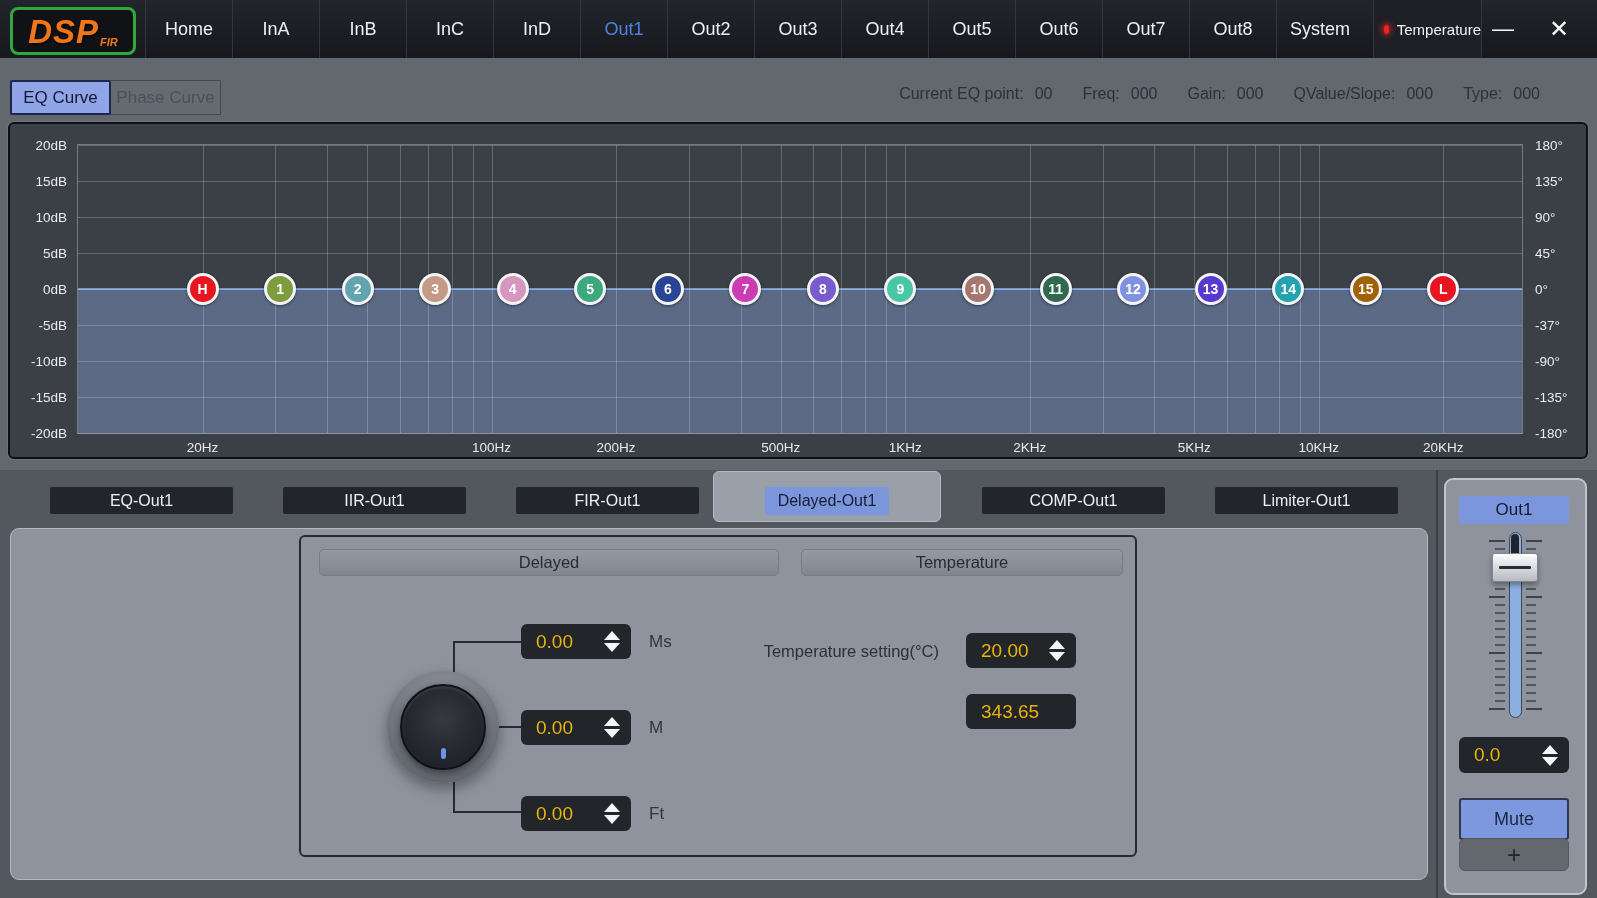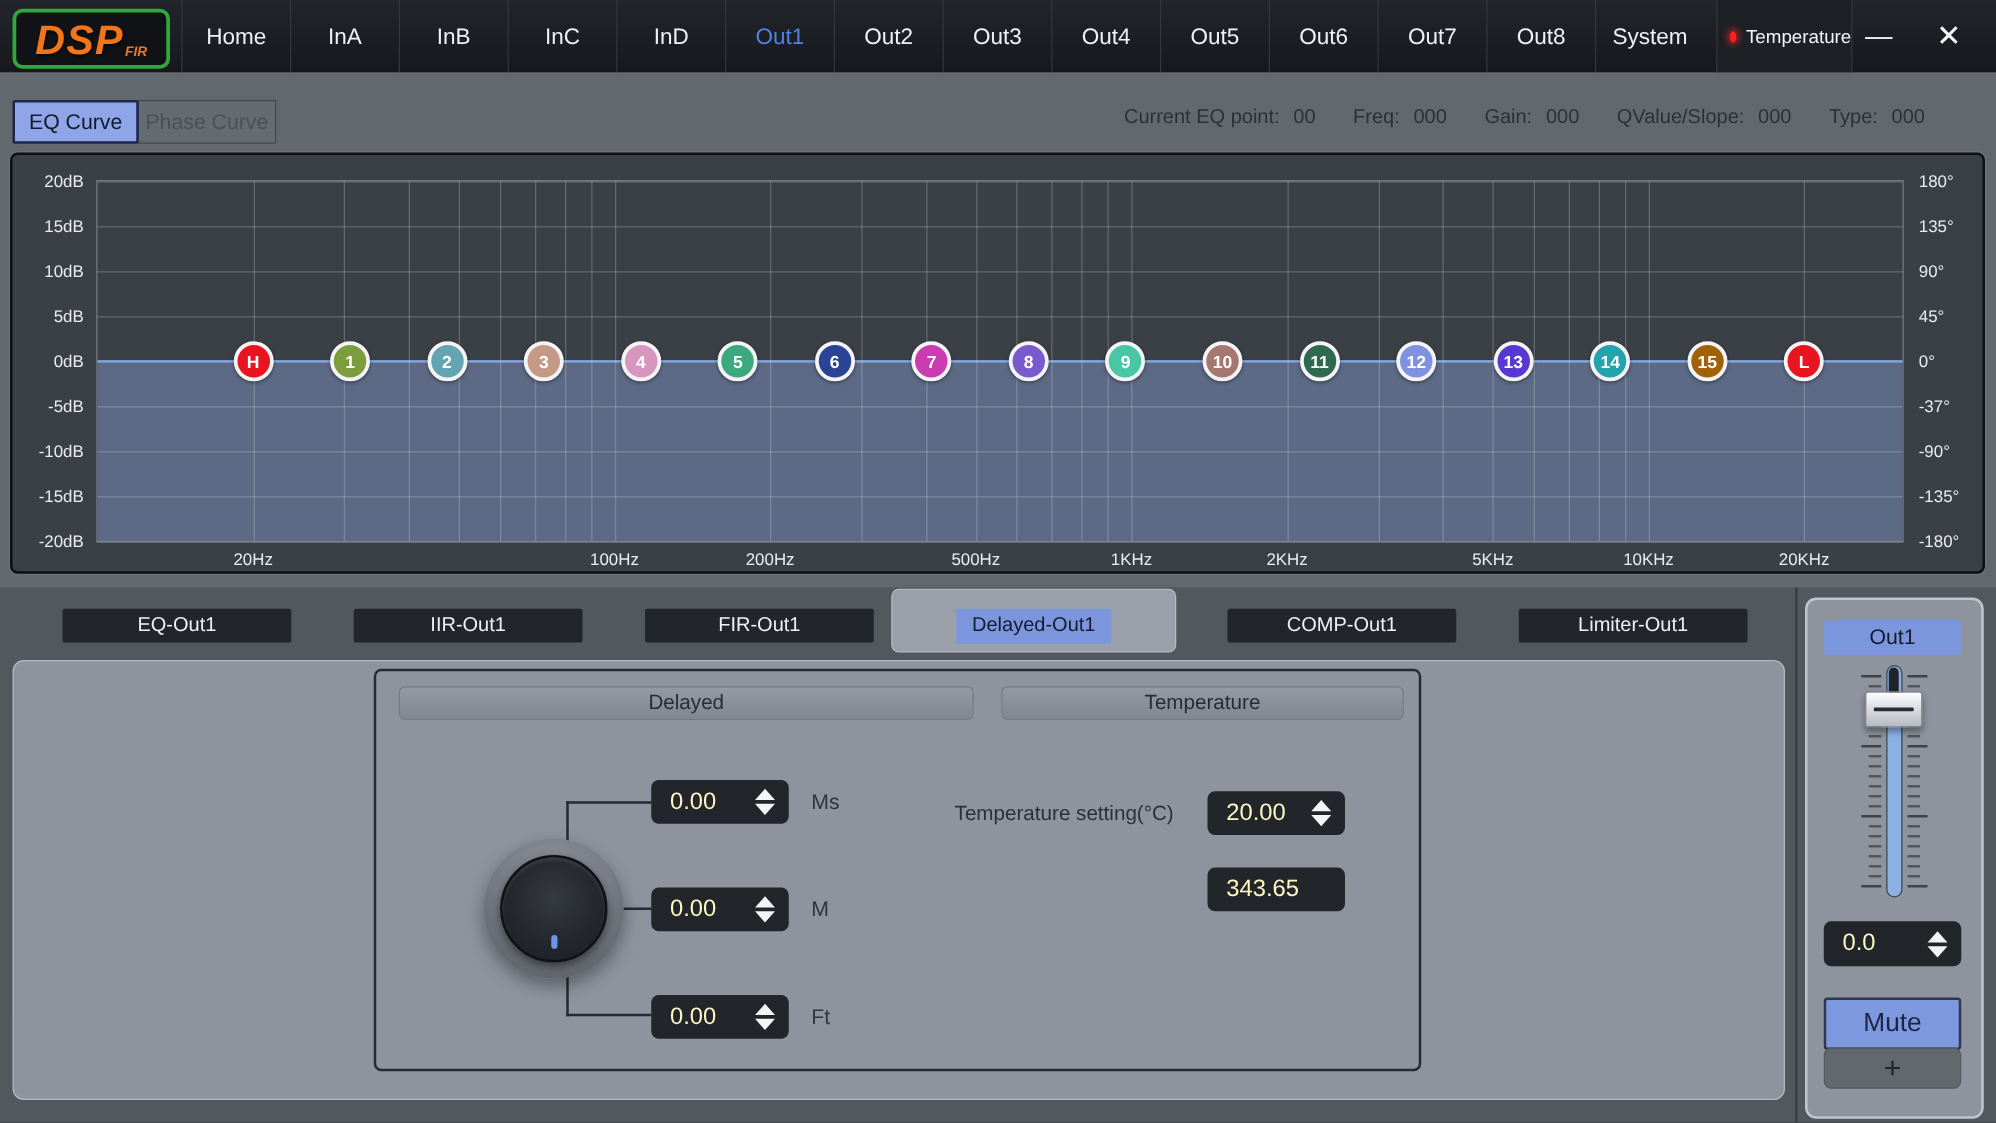--- a/index.html
+++ b/index.html
@@ -97,21 +97,21 @@
               box-shadow:0 6px 14px rgba(0,0,0,.35);cursor:pointer;}
   .knob-inner{position:absolute;left:13px;top:13px;width:86px;height:86px;border-radius:50%;
               background:radial-gradient(circle at 50% 40%,#363a41 0%,#24272d 55%,#1b1e23 100%);
               border:2px solid #0f1114;box-sizing:border-box;
               box-shadow:inset 0 2px 3px rgba(255,255,255,.10),0 3px 8px rgba(0,0,0,.5);}
   .knob-dot{position:absolute;left:50%;bottom:9px;width:5px;height:11px;margin-left:-2.5px;
             border-radius:3px;background:#6a95e8;}
   .bracket{position:absolute;background:#262b33;}
 
   .spinbox{position:absolute;width:110px;height:35px;background:#22252a;border-radius:6px;
-           display:flex;align-items:center;color:#fef9c3;font-size:19px;
+           display:flex;align-items:center;color:#eab308;font-size:19px;
            padding-left:15px;box-sizing:border-box;cursor:text;}
   .spin-arrows{position:absolute;right:11px;top:0;height:100%;display:flex;
                flex-direction:column;justify-content:center;gap:3px;cursor:pointer;}
   .tri-up{width:0;height:0;border-left:8px solid transparent;border-right:8px solid transparent;
           border-bottom:9px solid #f4f5f7;}
   .tri-down{width:0;height:0;border-left:8px solid transparent;border-right:8px solid transparent;
             border-top:9px solid #f4f5f7;}
   .unit-label{position:absolute;color:#30353e;font-size:17px;}
   .field-label{position:absolute;color:#2b303a;font-size:16.5px;text-align:right;
                width:330px;left:598px;line-height:23px;}
@@ -132,21 +132,21 @@
                 background:linear-gradient(#fefefe,#dcdee3 45%,#b7bac1);
                 border:1px solid #83878f;border-radius:3px;box-sizing:border-box;
                 box-shadow:0 3px 5px rgba(0,0,0,.35);cursor:grab;z-index:2;}
   .fader-handle::after{content:"";position:absolute;left:6px;right:6px;top:50%;
                        margin-top:-1.5px;height:3px;background:#2a2d33;border-radius:1px;}
   .tick{position:absolute;background:#51565e;height:1.5px;}
   .tick.long{background:#3e434b;height:2px;}
   .strip-spin{left:13px;top:257px;height:36px;}
   .mute-btn{position:absolute;left:13px;top:318px;width:110px;height:42px;background:#7d98de;
             border:2px solid #2e3950;border-radius:3px;box-sizing:border-box;
-            color:#1a2742;font-size:21px;display:flex;align-items:center;
+            color:#1a2742;font-size:18px;display:flex;align-items:center;
             justify-content:center;cursor:pointer;}
   .plus-btn{position:absolute;left:13px;top:358px;width:110px;height:33px;background:#63676e;
             border:1px solid #55595f;border-radius:6px;box-sizing:border-box;
             color:#22252a;font-size:24px;display:flex;align-items:center;
             justify-content:center;cursor:pointer;line-height:1;}
 </style>
 </head>
 <body>
 
 <div class="app">

